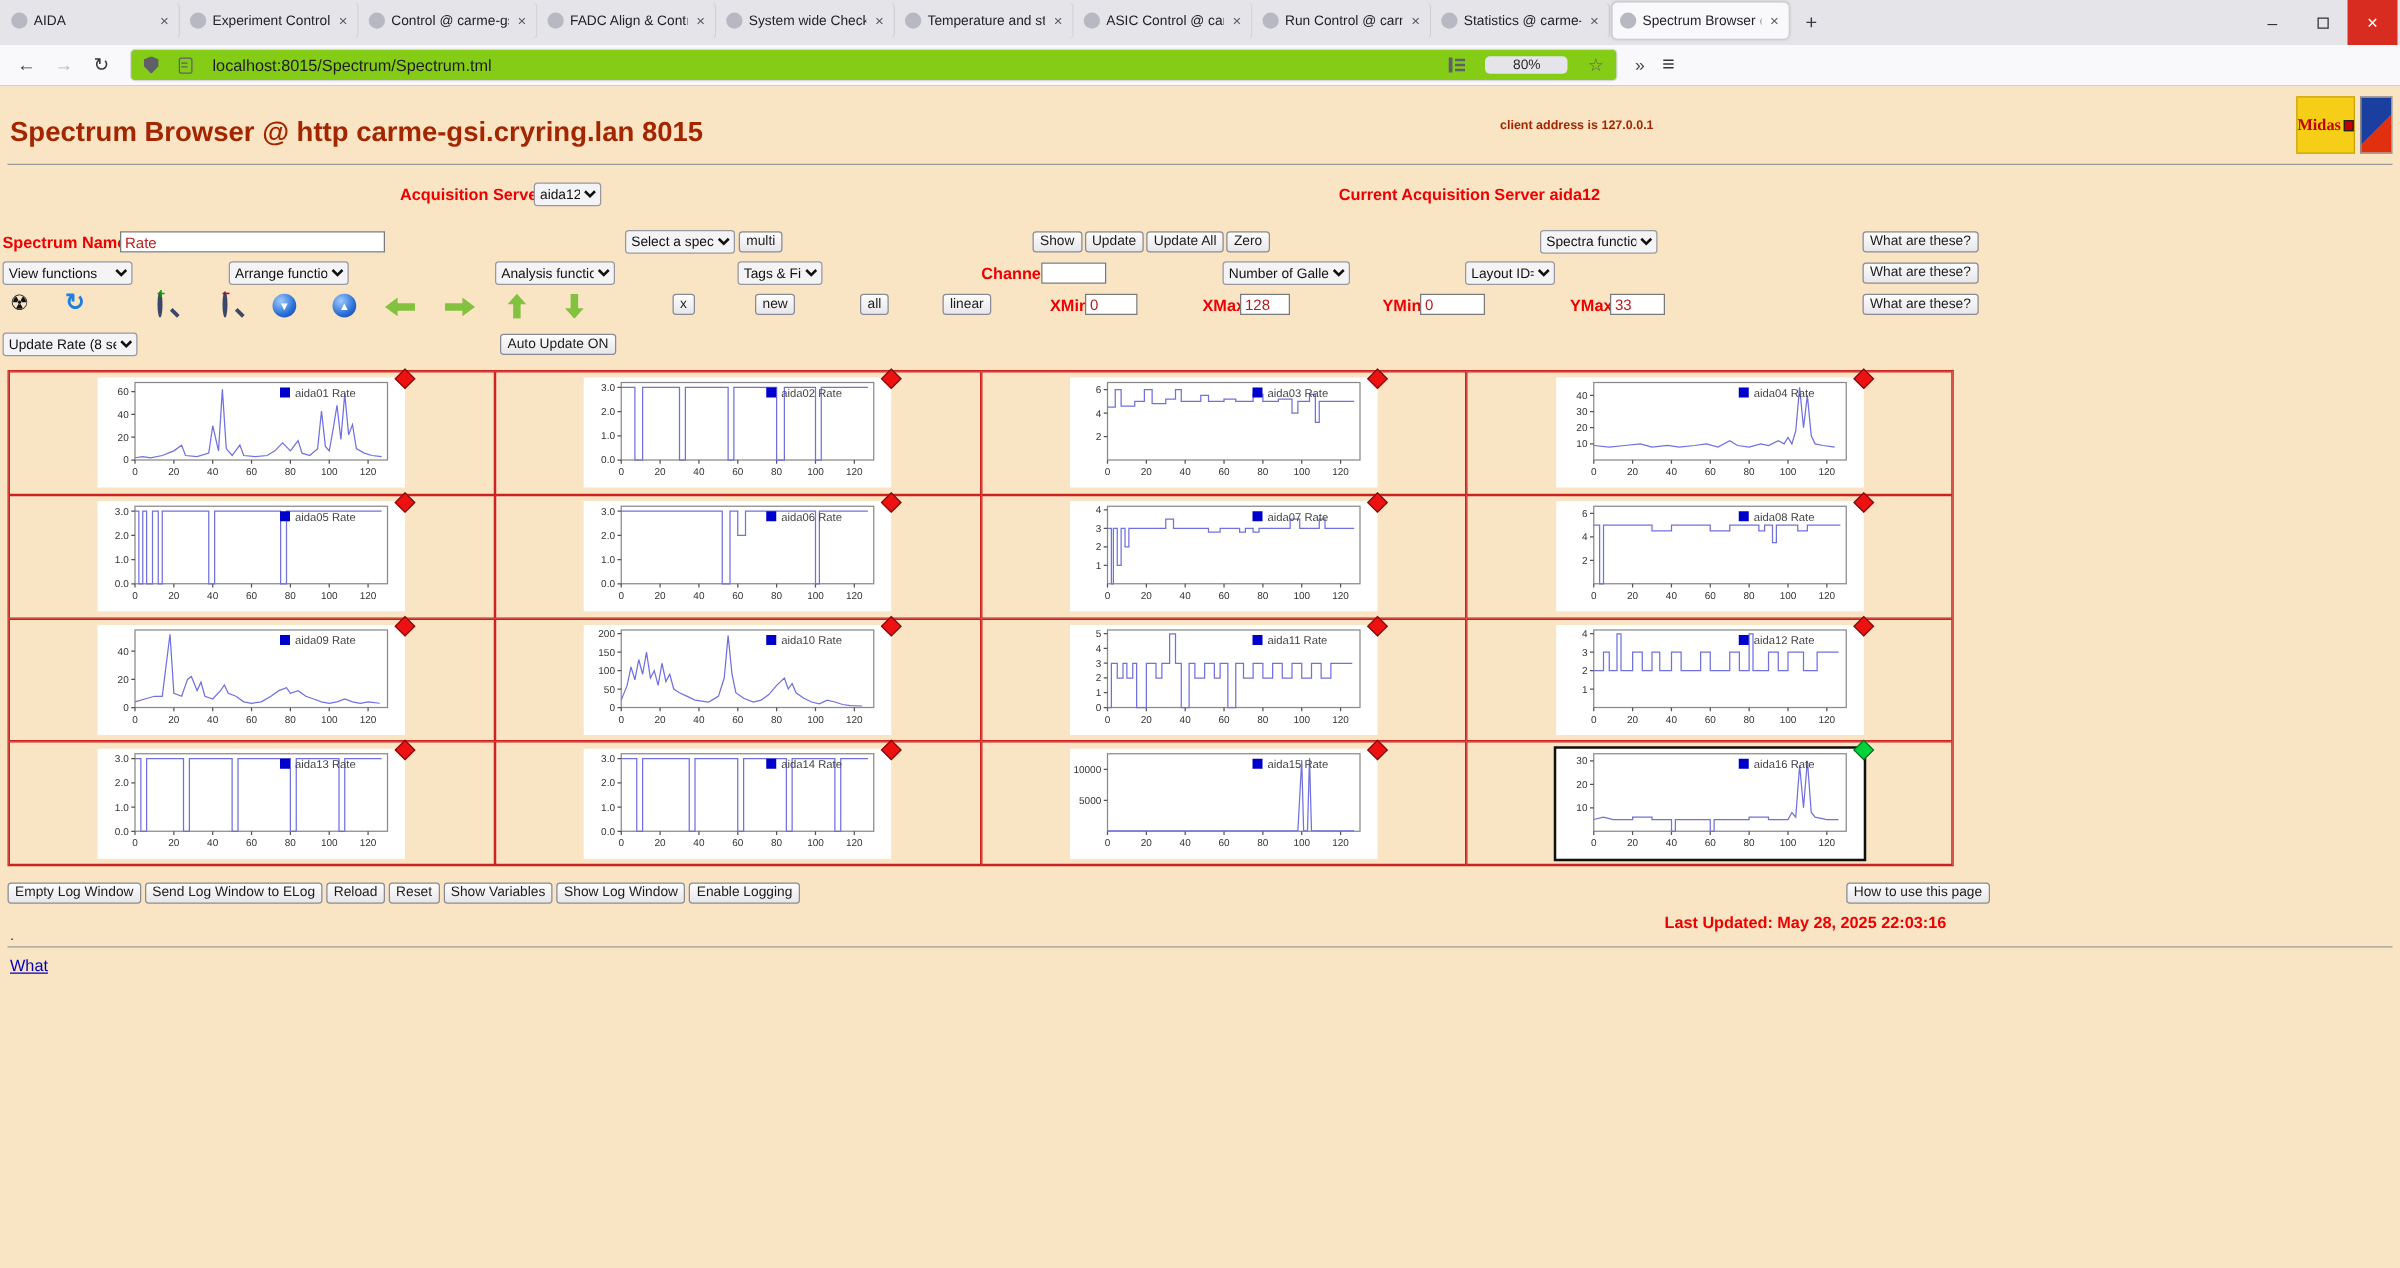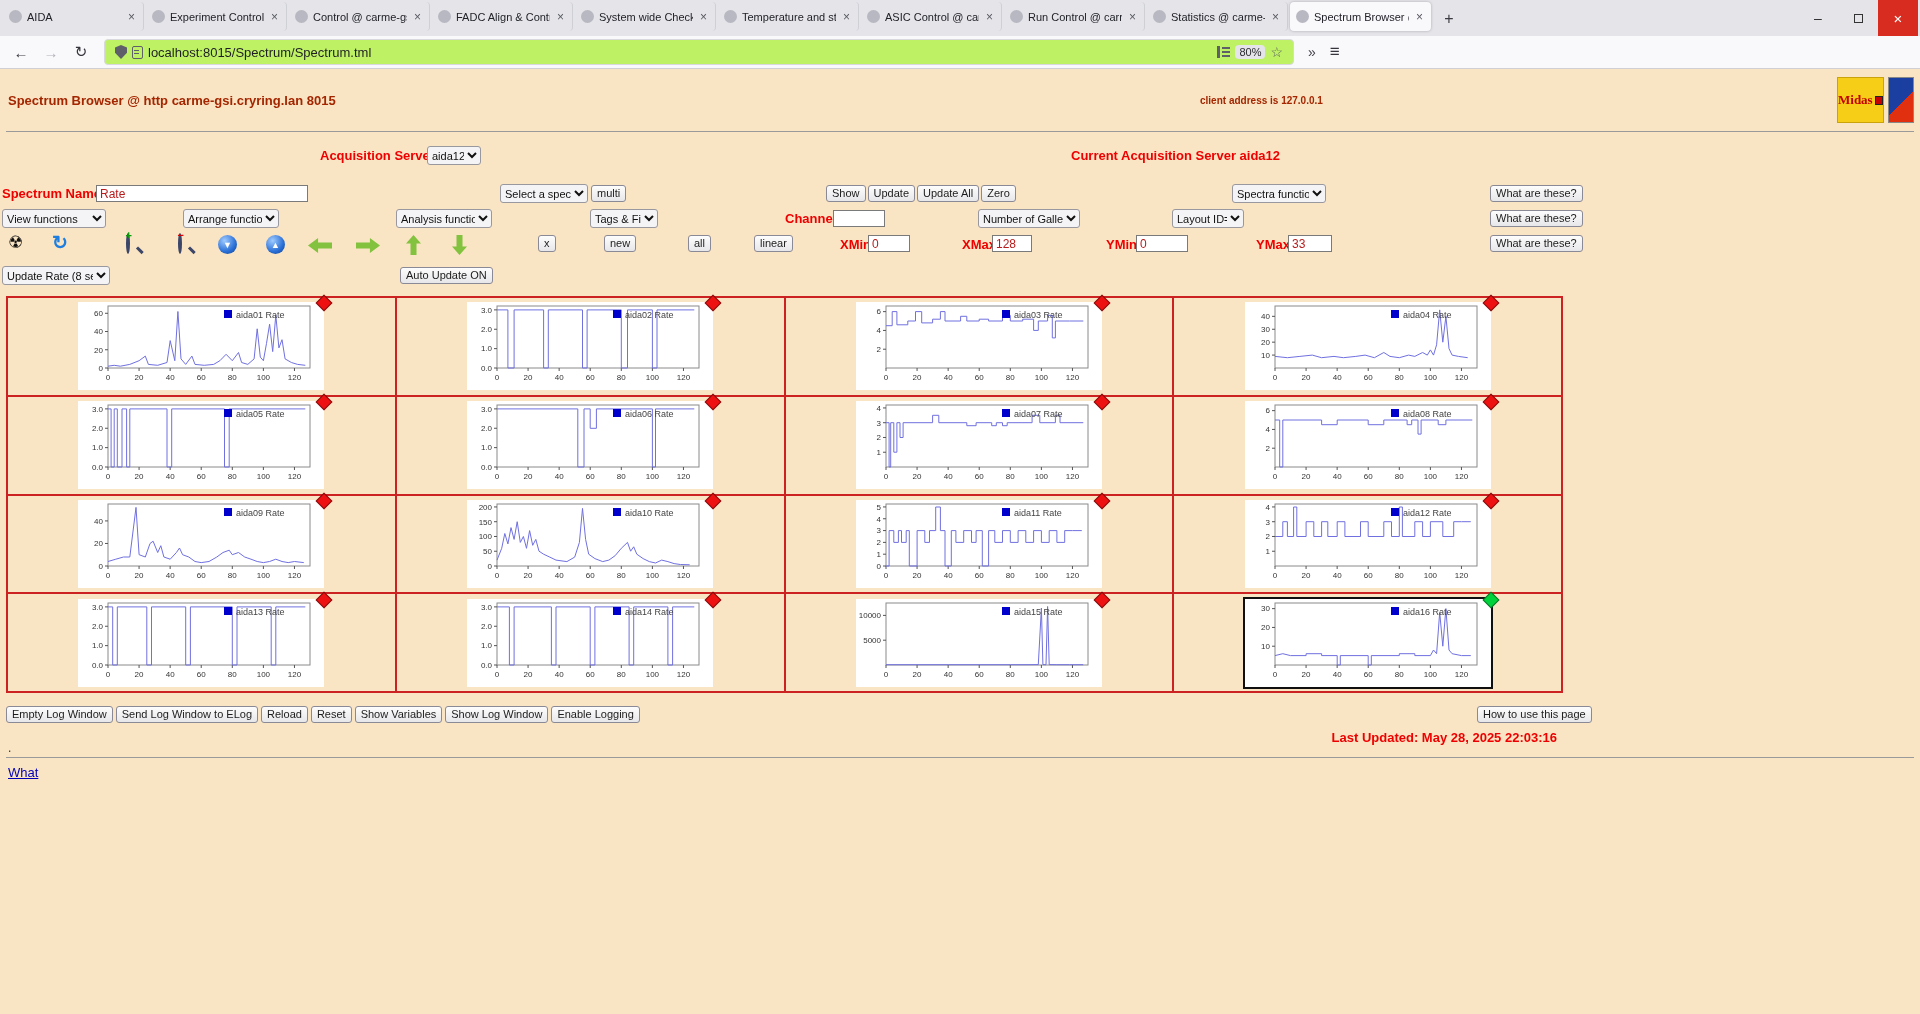--- a/index.html
+++ b/index.html
@@ -19,29 +19,29 @@
   .newtab{width:26px;height:26px;margin:0 4px 4px;display:flex;align-items:center;justify-content:center;
           font-size:16px;color:#3a3a42;border-radius:4px}
   .win-controls{margin-left:auto;display:flex;align-items:center;height:36px}
   .win-btn{width:40px;height:36px;display:flex;align-items:center;justify-content:center;color:#333;font-size:14px}
   .win-max-box{display:inline-block;width:9px;height:9px;border:1.5px solid #333}
   .win-close{background:#d82c20;color:#fff;font-size:15px}
 
   .navbar{height:33px;background:#f9f9fb;border-bottom:1px solid #cfcfd4;display:flex;align-items:center;padding:0 8px;gap:4px}
   .nav-icon{width:26px;height:26px;display:flex;align-items:center;justify-content:center;font-size:15px;color:#35353c;border-radius:4px}
   .nav-icon.disabled{color:#b2b2ba}
-  .urlbar{flex:1;max-width:1190px;height:26px;background:#bef264;border:1px solid #d8d8de;border-radius:4px;
-          display:flex;align-items:center;gap:5px;padding:0 10px;margin:4px 6px}
+  .urlbar{flex:1;max-width:1190px;height:26px;background:#84cc16;border:1px solid #d8d8de;border-radius:4px;
+          display:flex;align-items:center;gap:16px;padding:0 10px;margin:4px 6px}
   .shield{width:12px;height:14px;background:#5f5f6a;clip-path:polygon(50% 0,100% 18%,100% 55%,50% 100%,0 55%,0 18%)}
   .doc-ic{width:11px;height:13px;border:1.5px solid #5f5f6a;border-radius:2px;position:relative}
   .doc-ic::after{content:"";position:absolute;left:1px;top:3px;width:5px;height:1.5px;background:#5f5f6a;box-shadow:0 3px 0 #5f5f6a}
   .url-text{flex:1;font-size:13px;color:#1e1e24;white-space:nowrap;overflow:hidden}
   .reader-ic{width:13px;height:12px;border-left:3px solid #5f5f6a;position:relative}
   .reader-ic::after{content:"";position:absolute;left:2px;top:1px;width:8px;height:2px;background:#5f5f6a;box-shadow:0 4px 0 #5f5f6a,0 8px 0 #5f5f6a}
-  .zoom-pill{font-size:11px;background:#e4e4ea;border-radius:4px;padding:1px 4px;color:#2a2a30}
+  .zoom-pill{font-size:11px;background:#e4e4ea;border-radius:4px;padding:1px 22px;color:#2a2a30}
   .star{font-size:14px;color:#5a5a64}
   .chev{font-size:14px;color:#44444c;padding:0 4px}
   .menu{font-size:17px;color:#35353c;padding:0 6px}
 
   
   .page{position:absolute;top:69px;left:0;width:1920px;height:945px;background:#f9e4c4}
   .abs{position:absolute}
   .title-red{color:#a32600;font-weight:bold}
   .lbl-red{color:#ef0000;font-weight:bold;font-size:13px}
   .hr{border-top:1px solid #9a9a9a;height:0}
@@ -161,21 +161,21 @@
     <span class="reader-ic"></span>
     <span class="zoom-pill">80%</span>
     <span class="star">☆</span>
   </div>
   <div class="chev">»</div>
   <div class="menu">≡</div>
 </div>
 
 <div class="page">
 
-  <div class="abs title-red" style="left:8px;top:24px;font-size:13px">Spectrum Browser @ http carme-gsi.cryring.lan 8015</div>
+  <div class="abs title-red" style="left:8px;top:24px;font-size:22px">Spectrum Browser @ http carme-gsi.cryring.lan 8015</div>
   <div class="abs title-red" style="left:1200px;top:26px;font-size:10px">client address is 127.0.0.1</div>
 
   <div class="abs" style="right:6px;top:8px;display:flex;gap:4px">
     <div class="logo-midas">
       <span class="m-txt">Midas</span>
       <span class="m-bar"></span>
     </div>
     <div class="logo-fair"></div>
   </div>
 

